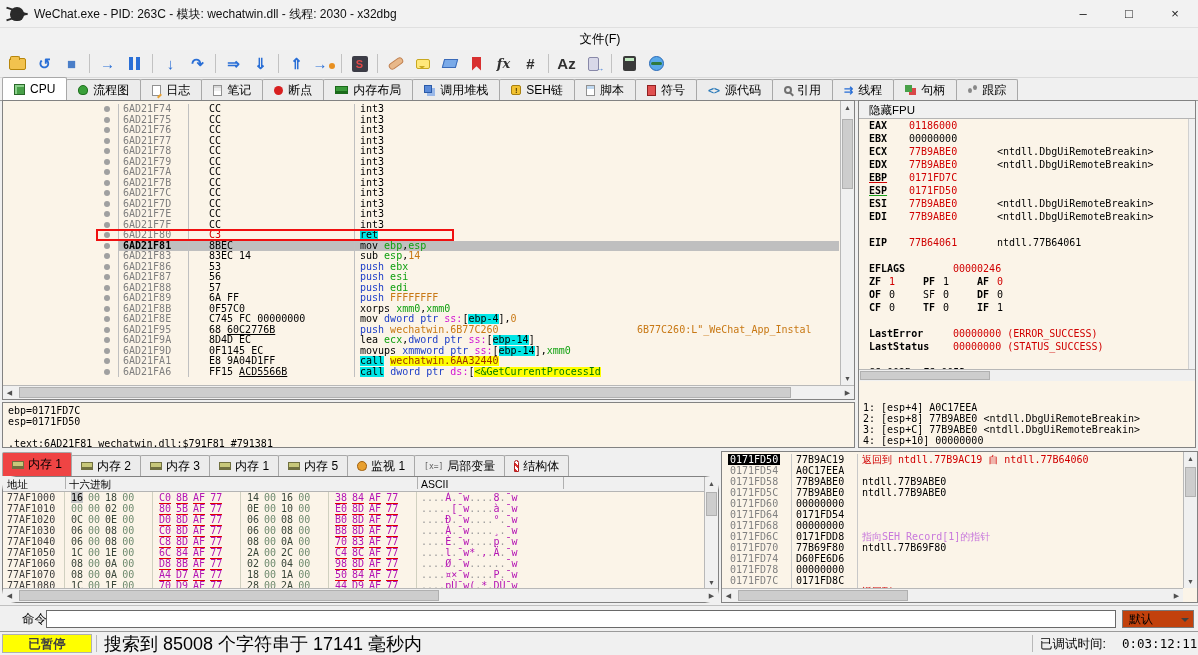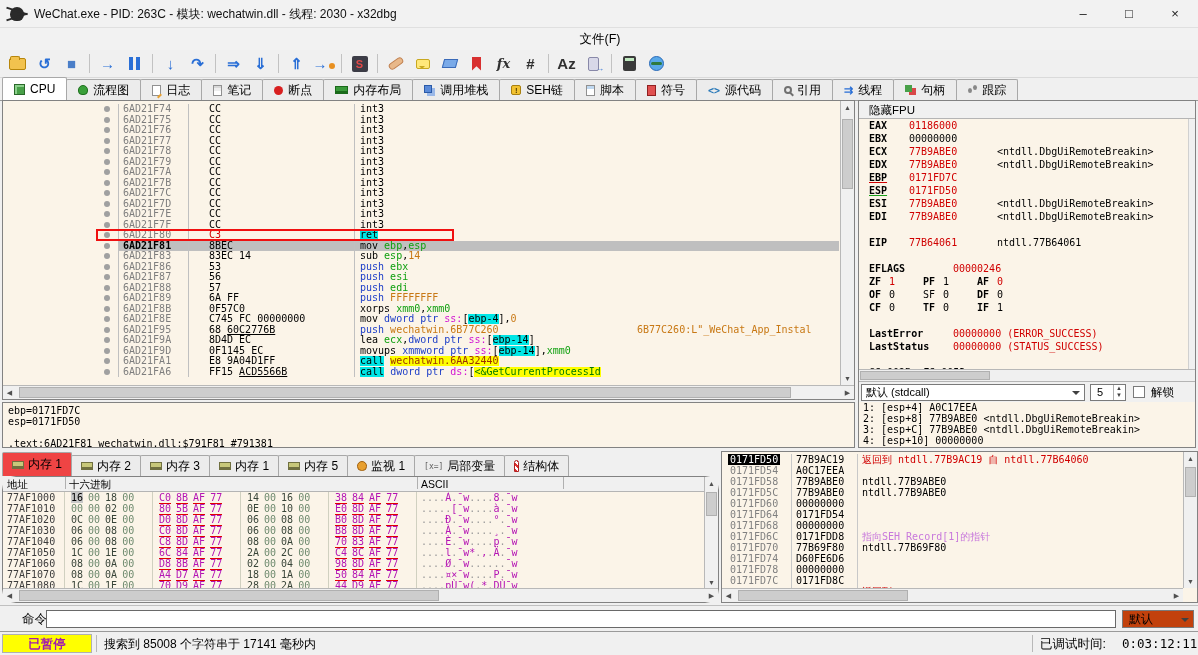--- a/index.html
+++ b/index.html
@@ -152,23 +152,23 @@
   .cc-r{color:#D00000;}
   .cc-m{color:#C878DC;}
   
   #cmdbar{position:absolute;left:0;top:605px;width:1198px;height:26px;background:#F0F0F0;border-top:1px solid #C0C0C0;}
   #cmdlbl{position:absolute;left:6px;top:0;line-height:26px;font-size:12.5px;margin-left:16px;}
   #cmdinput{position:absolute;left:46px;top:4px;width:1070px;height:18px;background:#FFF;border:1px solid #696969;font-size:12px;padding:0 4px;font-family:"DejaVu Sans Mono",monospace;}
   #cmdcombo{position:absolute;left:1122px;top:4px;width:72px;height:18px;background:#c2410c;border:1px solid #7A7A7A;font-size:12px;line-height:16px;padding-left:6px;}
   #cmdcombo .caret{position:absolute;right:4px;top:7px;border:4px solid transparent;border-top-color:#404040;}
   
   #statusbar{position:absolute;left:0;top:631px;width:1198px;height:24px;background:#F0F0F0;border-top:1px solid #9A9A9A;}
-  #pausedbadge{position:absolute;left:2px;top:2px;width:90px;height:19px;background:#FFFF00;border:1px solid #B0B0B0;color:#a21caf;font-weight:bold;font-size:12.5px;text-align:center;line-height:18px;}
+  #pausedbadge{position:absolute;left:2px;top:2px;width:90px;height:19px;background:#FFFF00;border:1px solid #B0B0B0;color:#404040;font-weight:bold;font-size:12.5px;text-align:center;line-height:18px;}
   .ssep{position:absolute;top:3px;width:1px;height:17px;background:#B8B8B8;}
-  #statusmsg{position:absolute;left:104px;top:0;line-height:24px;font-size:12px;}
+  #statusmsg{position:absolute;left:104px;top:0;line-height:24px;font-size:18px;}
   #dbgtimelbl{position:absolute;left:1040px;top:0;line-height:24px;font-size:12.5px;}
   #dbgtime{position:absolute;left:1122px;top:0;line-height:24px;font-size:12.5px;font-family:"DejaVu Sans Mono",monospace;}
 </style>
 </head>
 <body>
 
 <div id="titlebar">
   <span id="appicon"></span>
   <span id="wtitle">WeChat.exe - PID: 263C - 模块: wechatwin.dll - 线程: 2030 - x32dbg</span>
   <span class="wbtn" style="left:1060px;">–</span>
@@ -399,26 +399,20 @@
       <div class="rrow"></div>
       <div class="rrow"><span class="rname lname">LastError</span><span class="rval vr">00000000 (ERROR_SUCCESS)</span></div>
       <div class="rrow"><span class="rname lname">LastStatus</span><span class="rval vr">00000000 (STATUS_SUCCESS)</span></div>
       <div class="rrow"></div>
       <div class="rrow"><span>GS 002B  FS 0053</span></div>
     </div>
   <div class="sb sbv" style="right:0;top:18px;width:7px;height:250px;border-left:1px solid #D0D0D0;"></div>
   <div class="sb sbh" style="left:0;top:268px;width:336px;height:12px;">
     <span class="thumb" style="top:1px;left:1px;width:130px;height:9px;"></span>
   </div>
-  <div id="convrow">
-    <div id="convcombo"><span>默认 (stdcall)</span><span class="caret"></span></div>
-    <div id="spinner"><span>5</span><span class="ud">▲<br>▼</span></div>
-    <span id="unlockbox"></span>
-    <span id="unlocklbl">解锁</span>
-  </div>
   <div id="args">
       <div>1: [esp+4] A0C17EEA</div>
       <div>2: [esp+8] 77B9ABE0 &lt;ntdll.DbgUiRemoteBreakin&gt;</div>
       <div>3: [esp+C] 77B9ABE0 &lt;ntdll.DbgUiRemoteBreakin&gt;</div>
       <div>4: [esp+10] 00000000</div>
     </div>
 </div>
 
 <div id="dumptabs">
     <div class="dtab sel">

